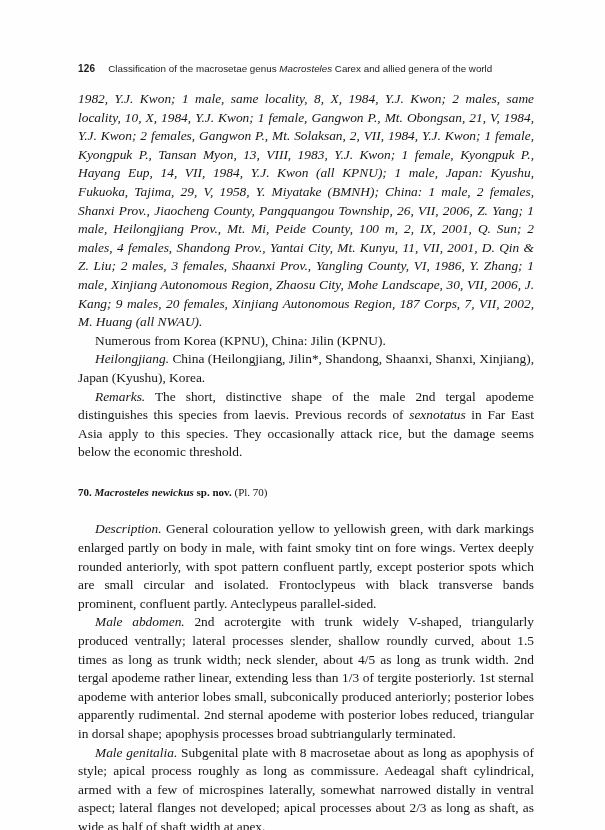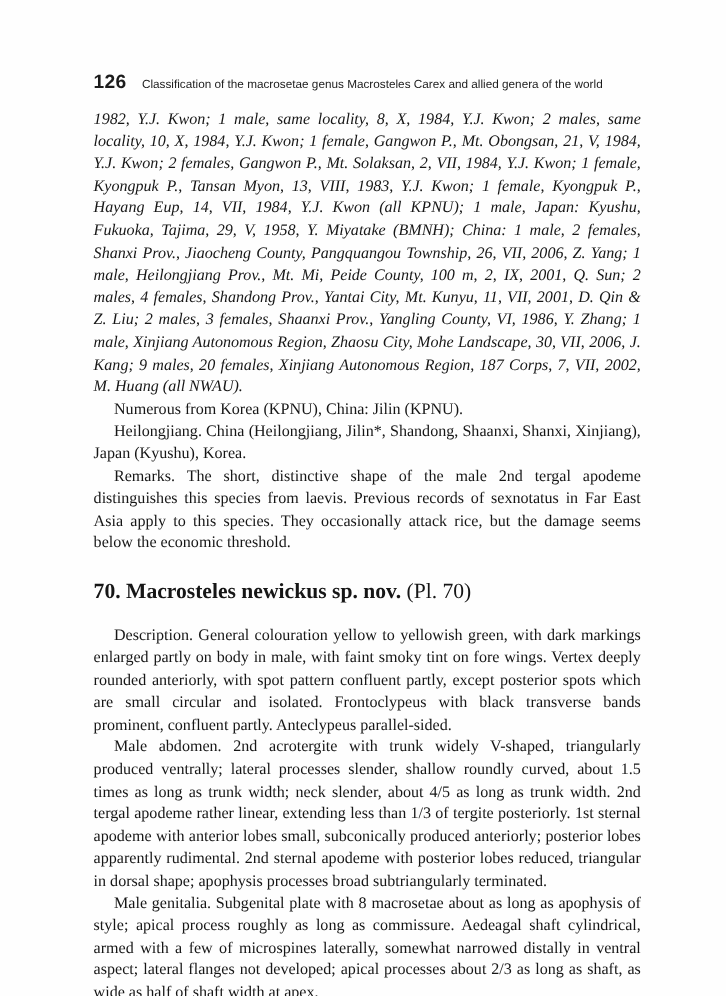--- a/index.html
+++ b/index.html
@@ -22,21 +22,21 @@
     top: 63px;
     width: 460px;
     font-family: "Liberation Sans", sans-serif;
     font-size: 9.8px;
     line-height: 12px;
     color: #1c1c1c;
     white-space: nowrap;
   }
   .pagenum {
     font-weight: bold;
-    font-size: 16px;
+    font-size: 10px;
     margin-right: 13px;
     letter-spacing: 0.2px;
   }
   .text-block {
     position: absolute;
     left: 78px;
     top: 90px;
     width: 456px;
     font-family: "Liberation Serif", serif;
     font-size: 13.4px;
@@ -49,27 +49,27 @@
     padding: 0;
     text-indent: 17px;
   }
   .para.noindent {
     text-indent: 0;
     font-style: italic;
   }
   .species-heading {
     margin: 21px 0 19px 0;
     padding: 0;
-    font-size: 18px;
+    font-size: 11px;
     font-weight: normal;
     line-height: 18.6px;
     text-align: left;
     text-indent: 0;
   }
-  .run-i { }
+  .run-i { font-style: italic; }
   .run-b { font-weight: bold; }
 </style>
 </head>
 <body>
 
 <div class="page">
 
   <div class="running-header">
     <span class="pagenum">126</span><span class="running-title"><span>Classification of the macrosetae genus </span><span class="run-i">Macrosteles</span><span> Carex and allied genera of the world</span></span>
   </div>

